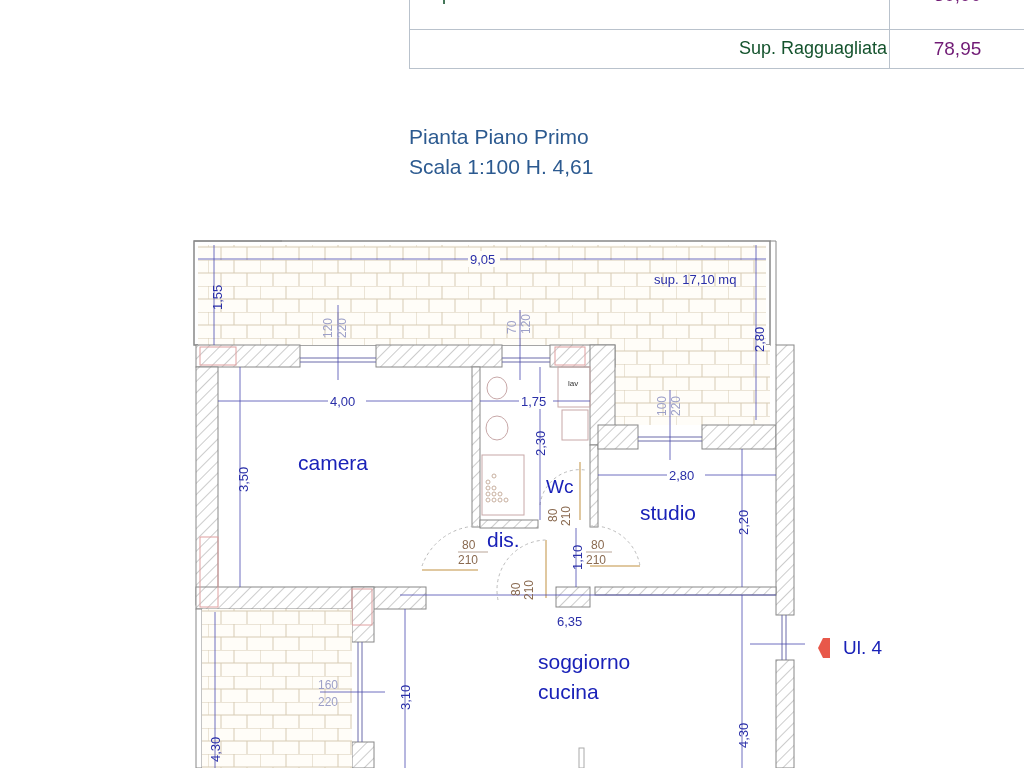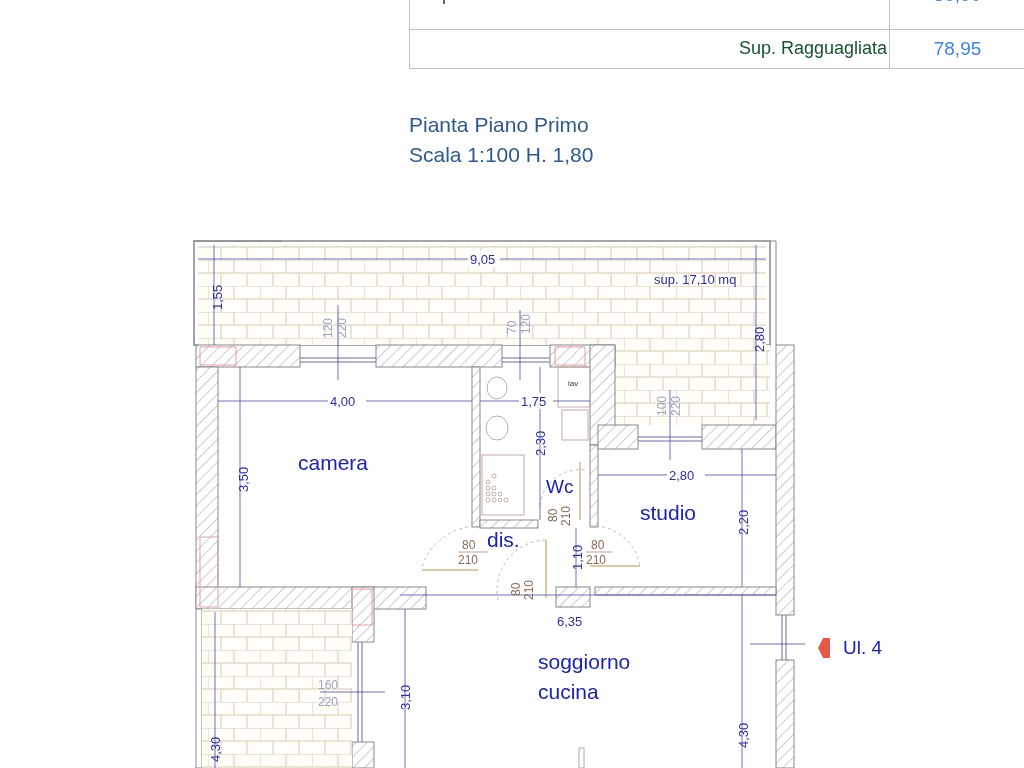--- a/index.html
+++ b/index.html
@@ -2,23 +2,23 @@
 <html><head>
 <meta charset="utf-8">
 <style>
   html,body{margin:0;padding:0;background:#ffffff;}
   body{width:1024px;height:768px;overflow:hidden;position:relative;font-family:"Liberation Sans",sans-serif;}
   .table{position:absolute;left:409px;top:-12px;width:615px;height:81px;border:1px solid #b9c2cc;border-right:none;border-top:none;box-sizing:border-box;}
   .trow{position:absolute;left:0;width:615px;height:36px;}
   .trow.r1{top:0;border-bottom:1px solid #b9c2cc;height:41px;}
   .trow.r2{top:42px;height:38px;}
   .tlabel{position:absolute;font-size:18px;color:#14532d;}
-  .tval{position:absolute;left:480px;width:135px;text-align:center;font-size:19px;color:#3b82f6;}
+  .tval{position:absolute;left:480px;width:135px;text-align:center;font-size:19px;color:#701a75;}
   .tdiv{position:absolute;left:479px;top:0;width:1px;height:80px;background:#b9c2cc;}
-  .title{position:absolute;left:409px;top:110px;font-size:21px;color:#2c5a90;line-height:30px;}
+  .title{position:absolute;left:409px;top:122px;font-size:21px;color:#2c5a90;line-height:30px;}
   svg{position:absolute;left:0;top:0;}
   .room{font-family:"Liberation Sans",sans-serif;fill:#1a22b8;}
   .dim{font-family:"Liberation Sans",sans-serif;fill:#2a2fa8;font-size:13px;}
   .door{font-family:"Liberation Sans",sans-serif;fill:#8a6a50;font-size:12px;}
   .win{font-family:"Liberation Sans",sans-serif;fill:#9da0c8;font-size:12px;}
 </style>
 </head>
 <body>
 
 <div class="table">
@@ -28,21 +28,21 @@
   </div>
   <div class="trow r2">
     <span class="tlabel" style="right:138px;top:8px;">Sup. Ragguagliata</span>
     <span class="tval" style="top:8px;">78,95</span>
   </div>
   <div class="tdiv"></div>
 </div>
 
 <div class="title">
   <div>Pianta Piano Primo</div>
-  <div>Scala 1:100 H. 1,80</div>
+  <div>Scala 1:100 H. 4,61</div>
 </div>
 
 <svg width="1024" height="768" viewBox="0 0 1024 768">
   <defs>
     <pattern id="hatch" patternUnits="userSpaceOnUse" width="8" height="8" patternTransform="rotate(45)">
       <rect width="8" height="8" fill="#ffffff"></rect>
       <line x1="0" y1="0" x2="0" y2="8" stroke="#9a9a9a" stroke-width="1"></line>
     </pattern>
     <pattern id="tiles" patternUnits="userSpaceOnUse" width="52" height="26">
       <rect width="52" height="26" fill="#fffdf8"></rect>

